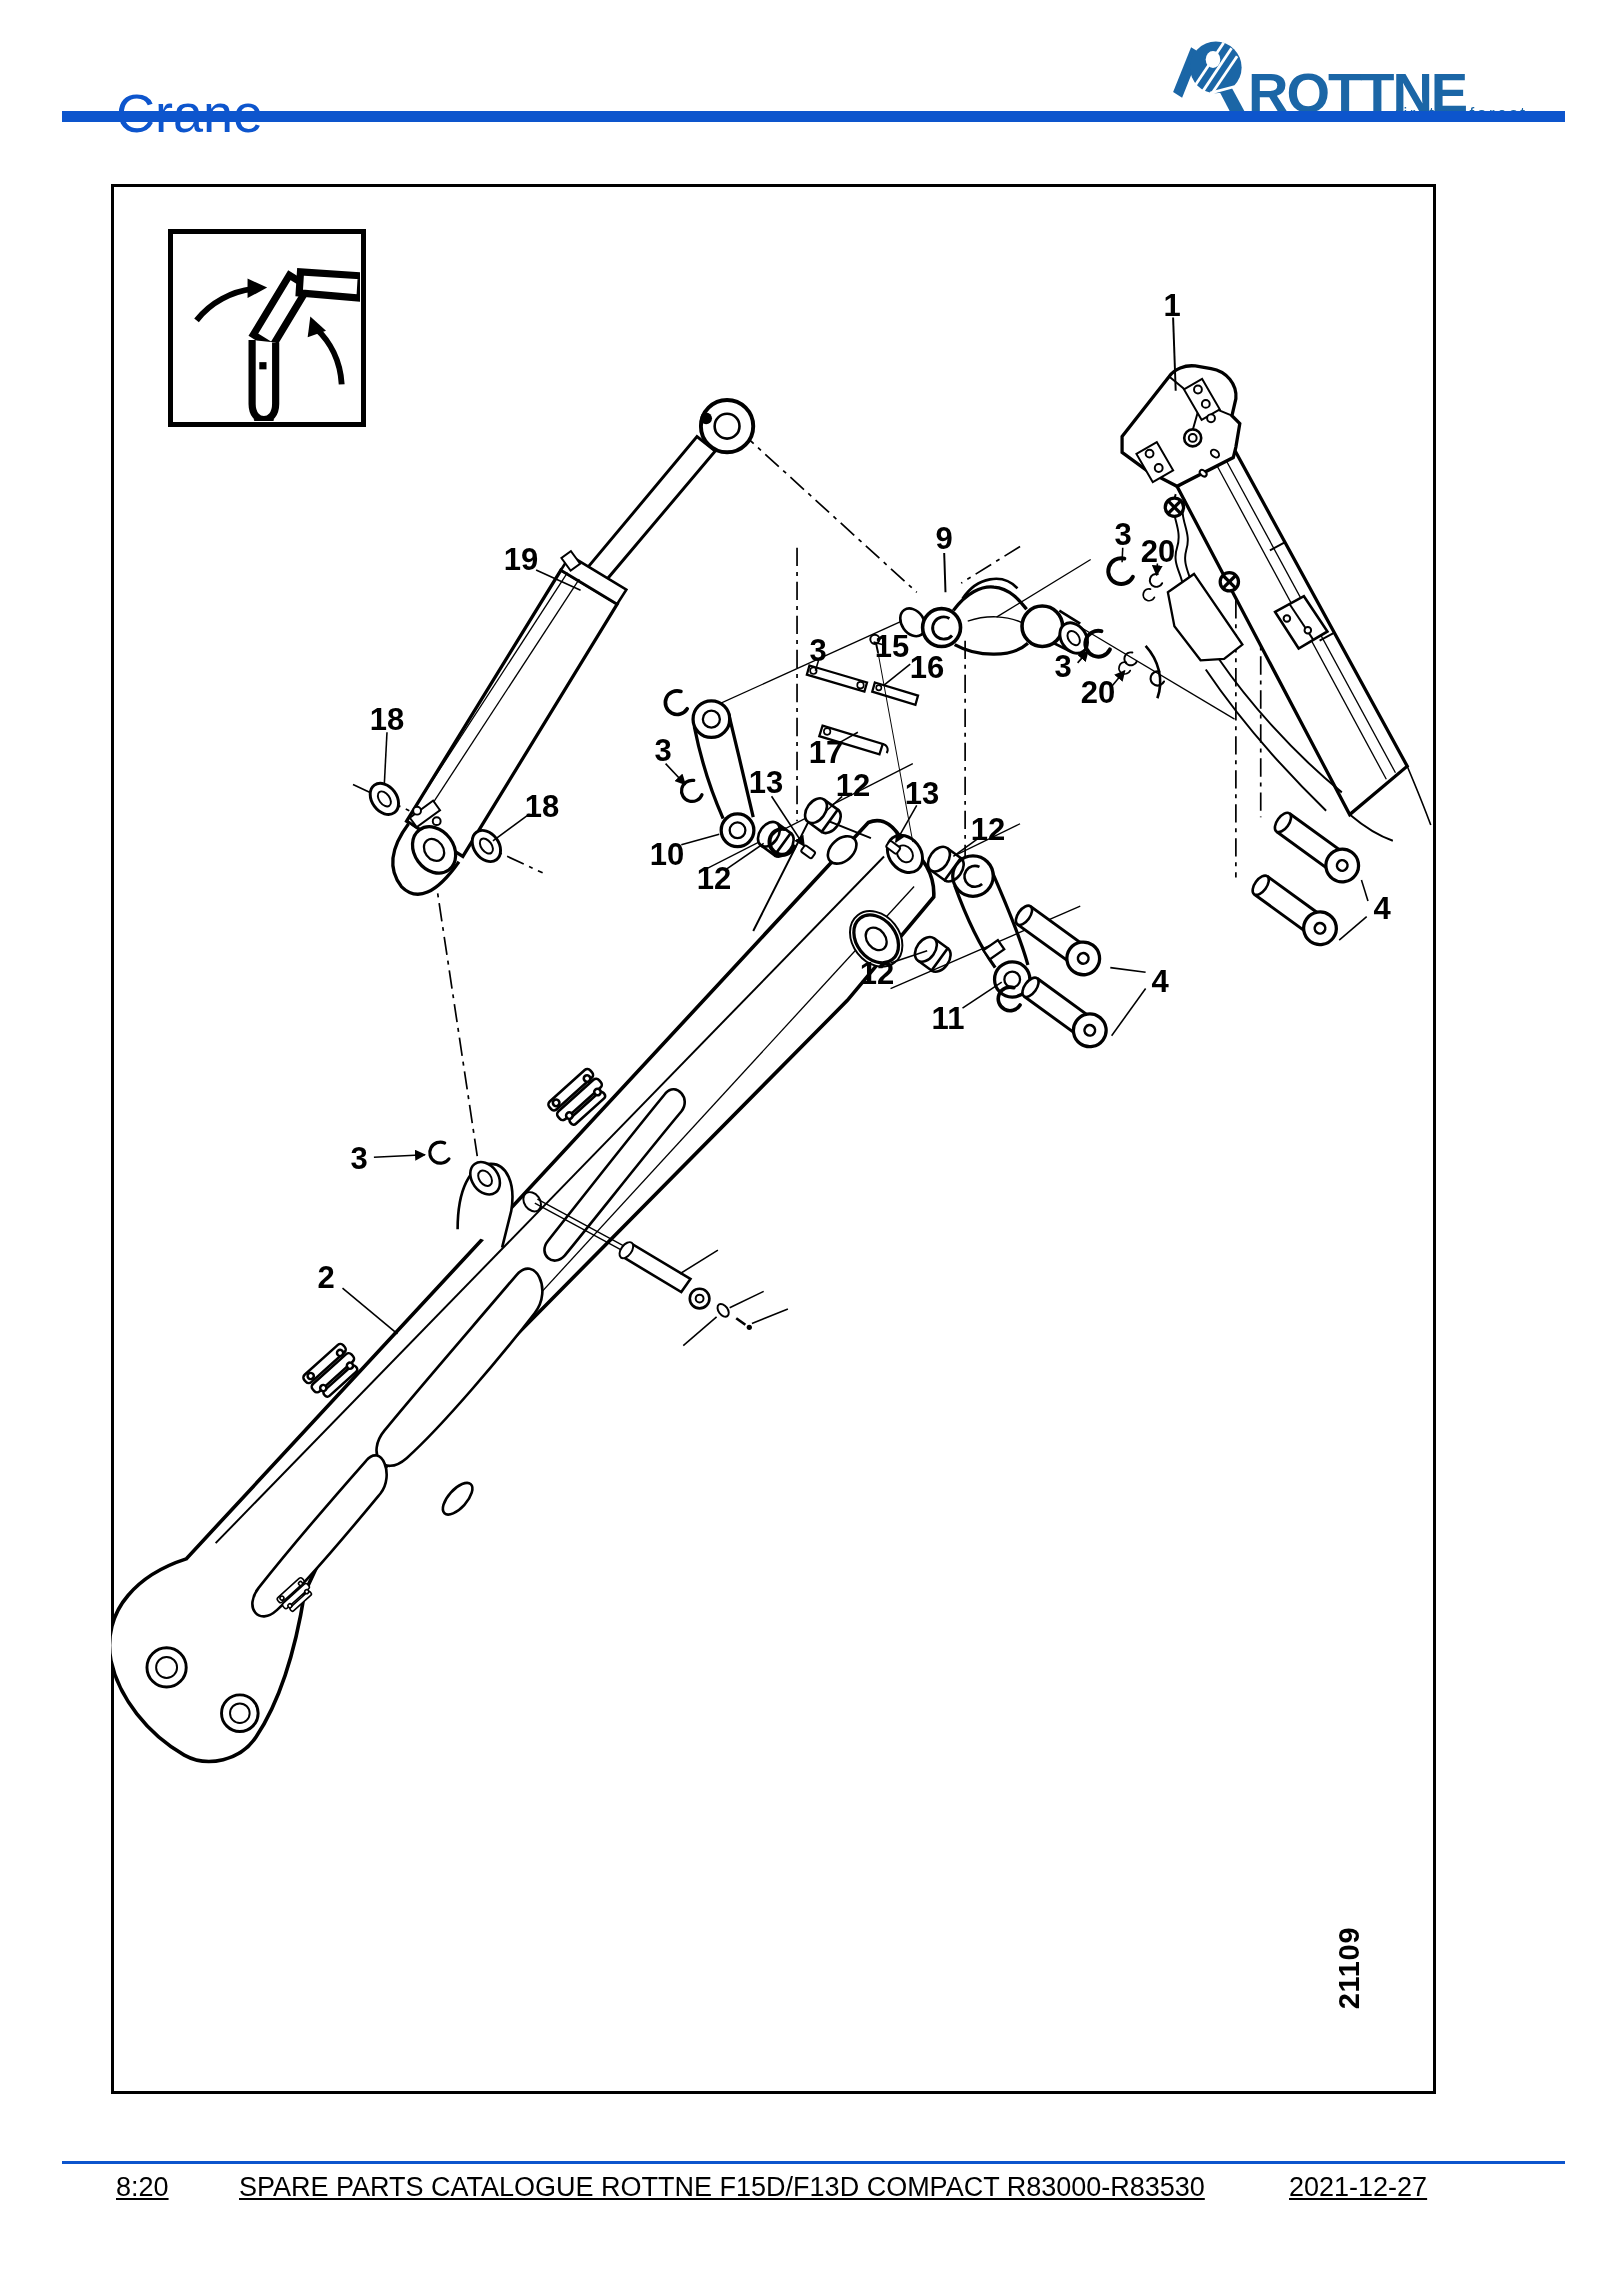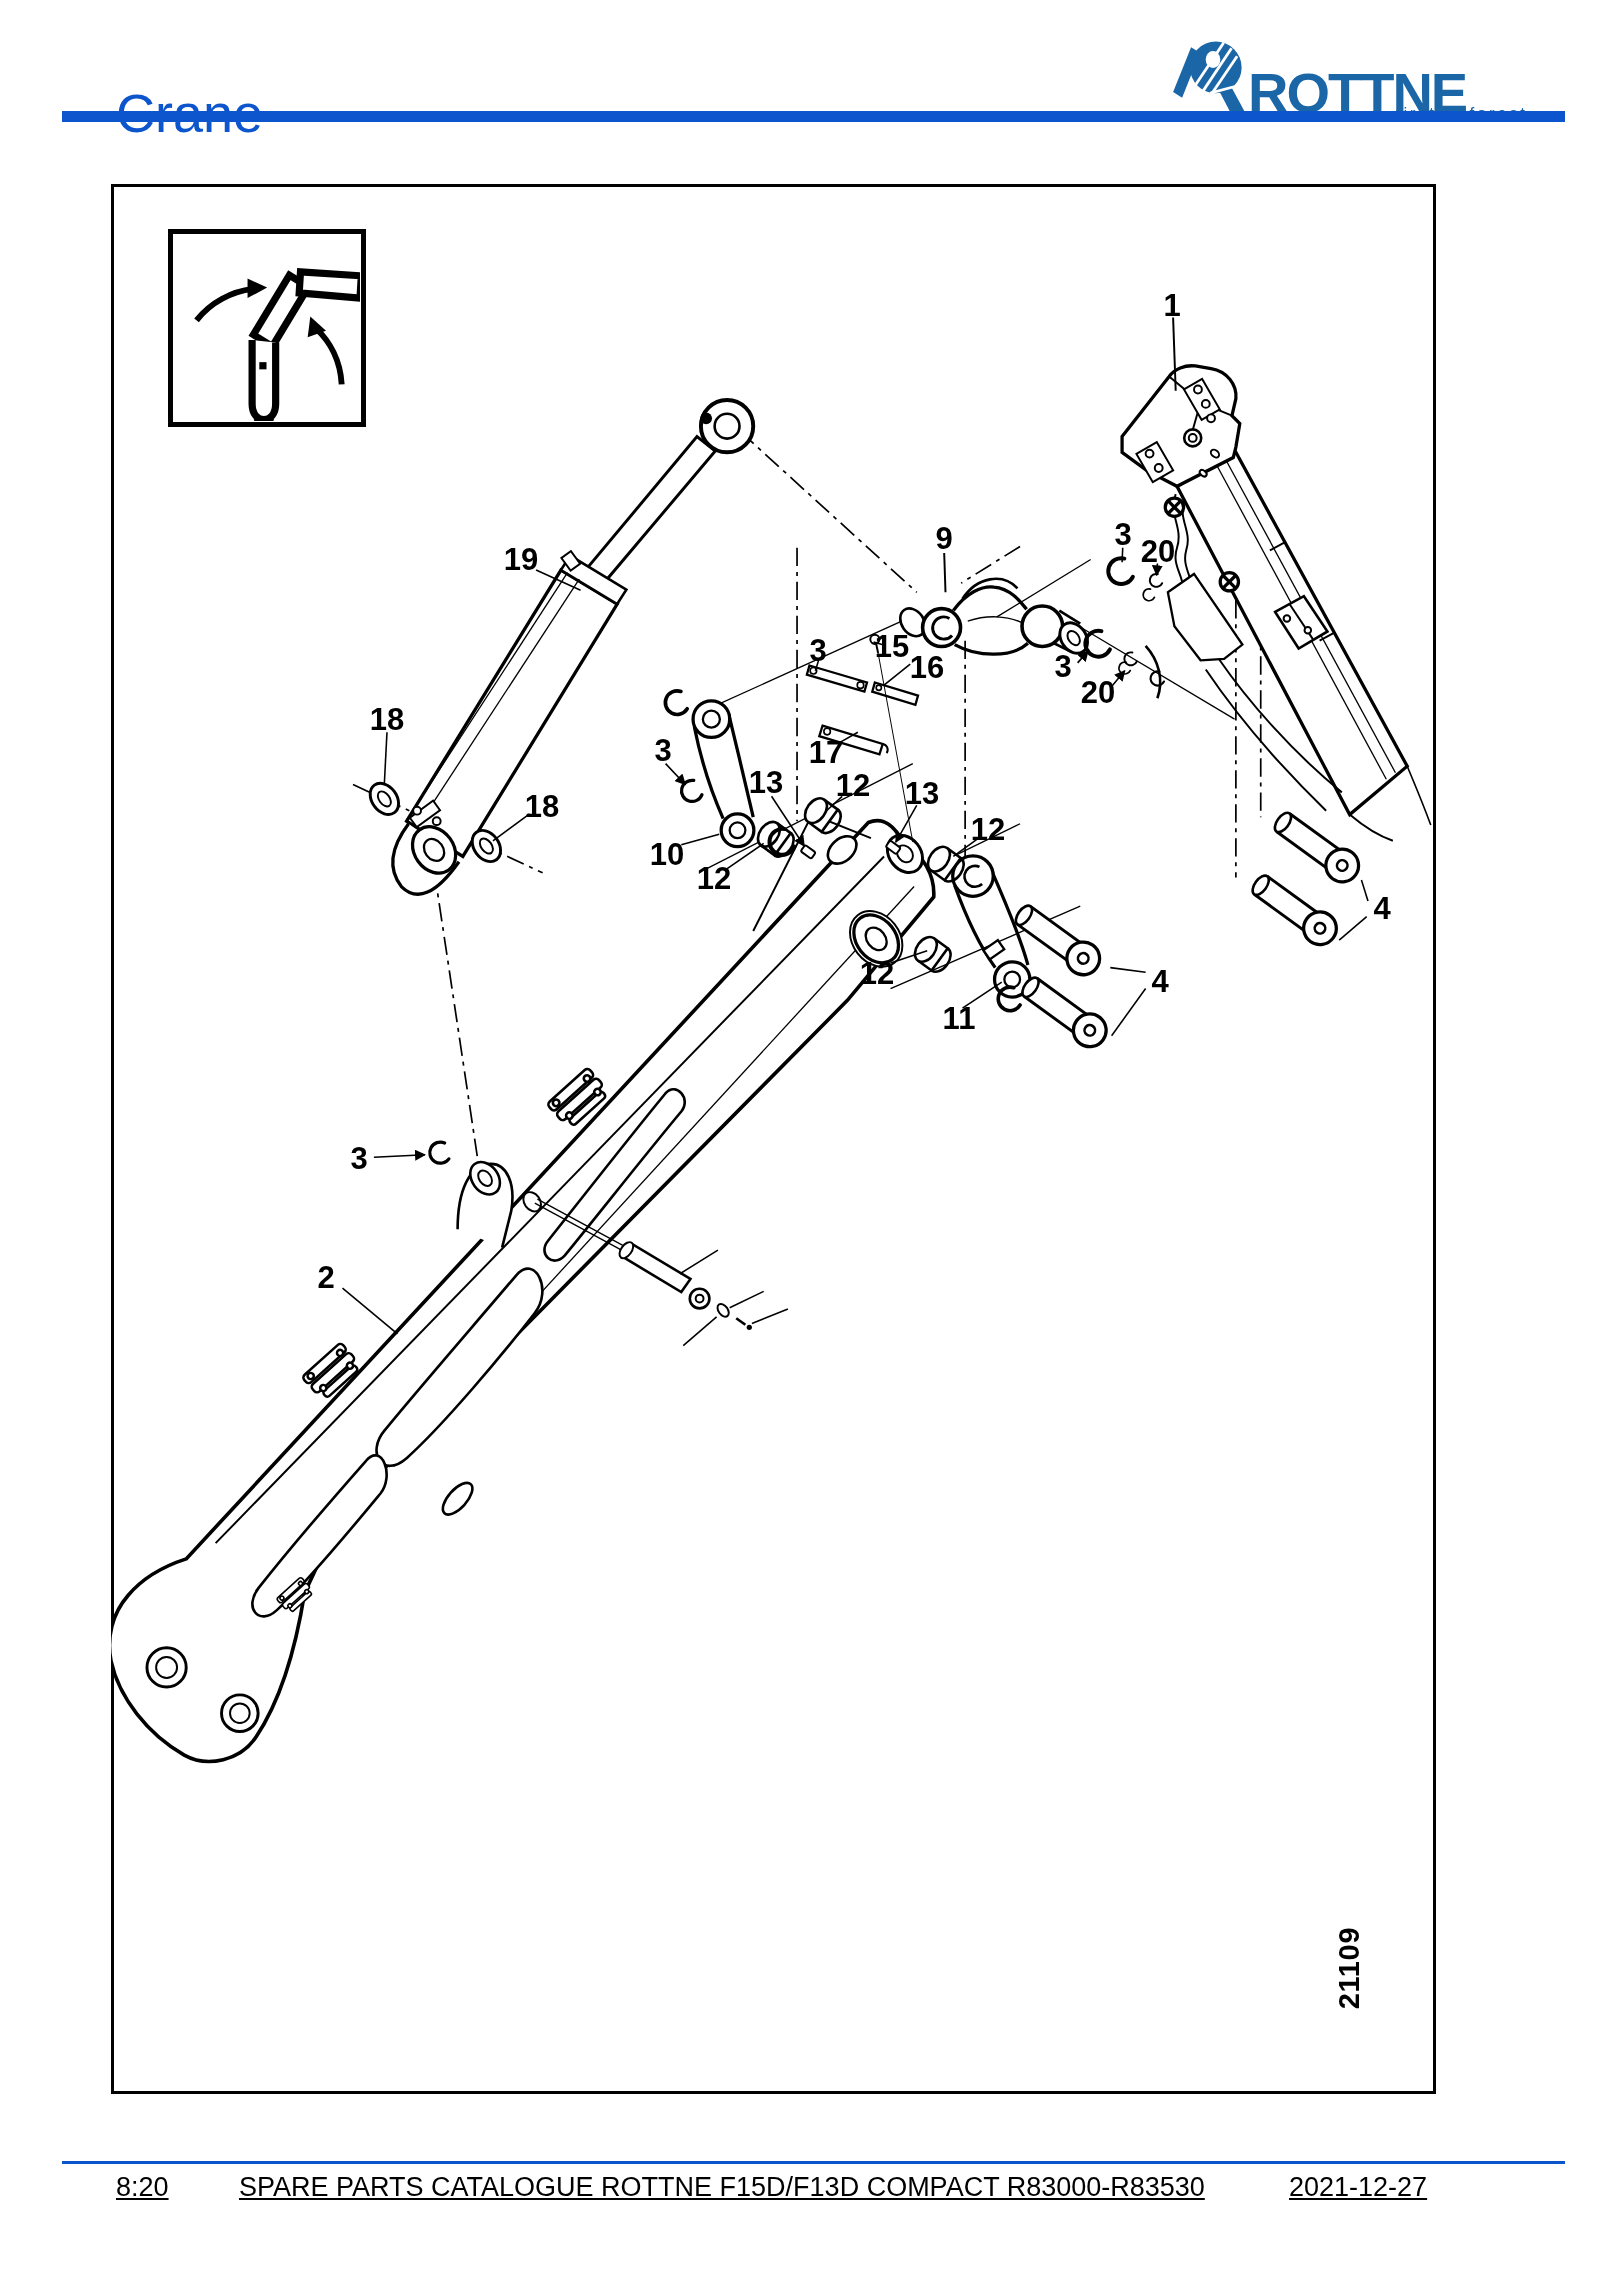--- a/index.html
+++ b/index.html
@@ -374,21 +374,21 @@
     <span class="callout" style="left: 766px; top: 782px;">13</span>
     <span class="callout" style="left: 853px; top: 785px;">12</span>
     <span class="callout" style="left: 922px; top: 793px;">13</span>
     <span class="callout" style="left: 542px; top: 806px;">18</span>
     <span class="callout" style="left: 988px; top: 829px;">12</span>
     <span class="callout" style="left: 667px; top: 854px;">10</span>
     <span class="callout" style="left: 714px; top: 878px;">12</span>
     <span class="callout" style="left: 1382px; top: 908px;">4</span>
     <span class="callout" style="left: 877px; top: 973px;">12</span>
     <span class="callout" style="left: 1160px; top: 981px;">4</span>
-    <span class="callout" style="left: 948px; top: 1018px; margin-left: 11px;">11</span>
+    <span class="callout" style="left: 948px; top: 1018px;">11</span>
     <span class="callout" style="left: 359px; top: 1158px;">3</span>
     <span class="callout" style="left: 326px; top: 1277px;">2</span>
   </div>
 
 <div class="abs" id="drawing-no">21109</div>
 
 <div class="abs" id="footer-rule"></div>
 <div class="abs footer-text" id="footer-ref">8:20</div>
 <div class="abs footer-text" id="footer-title">SPARE PARTS CATALOGUE ROTTNE F15D/F13D COMPACT R83000-R83530</div>
 <div class="abs footer-text" id="footer-date">2021-12-27</div>

